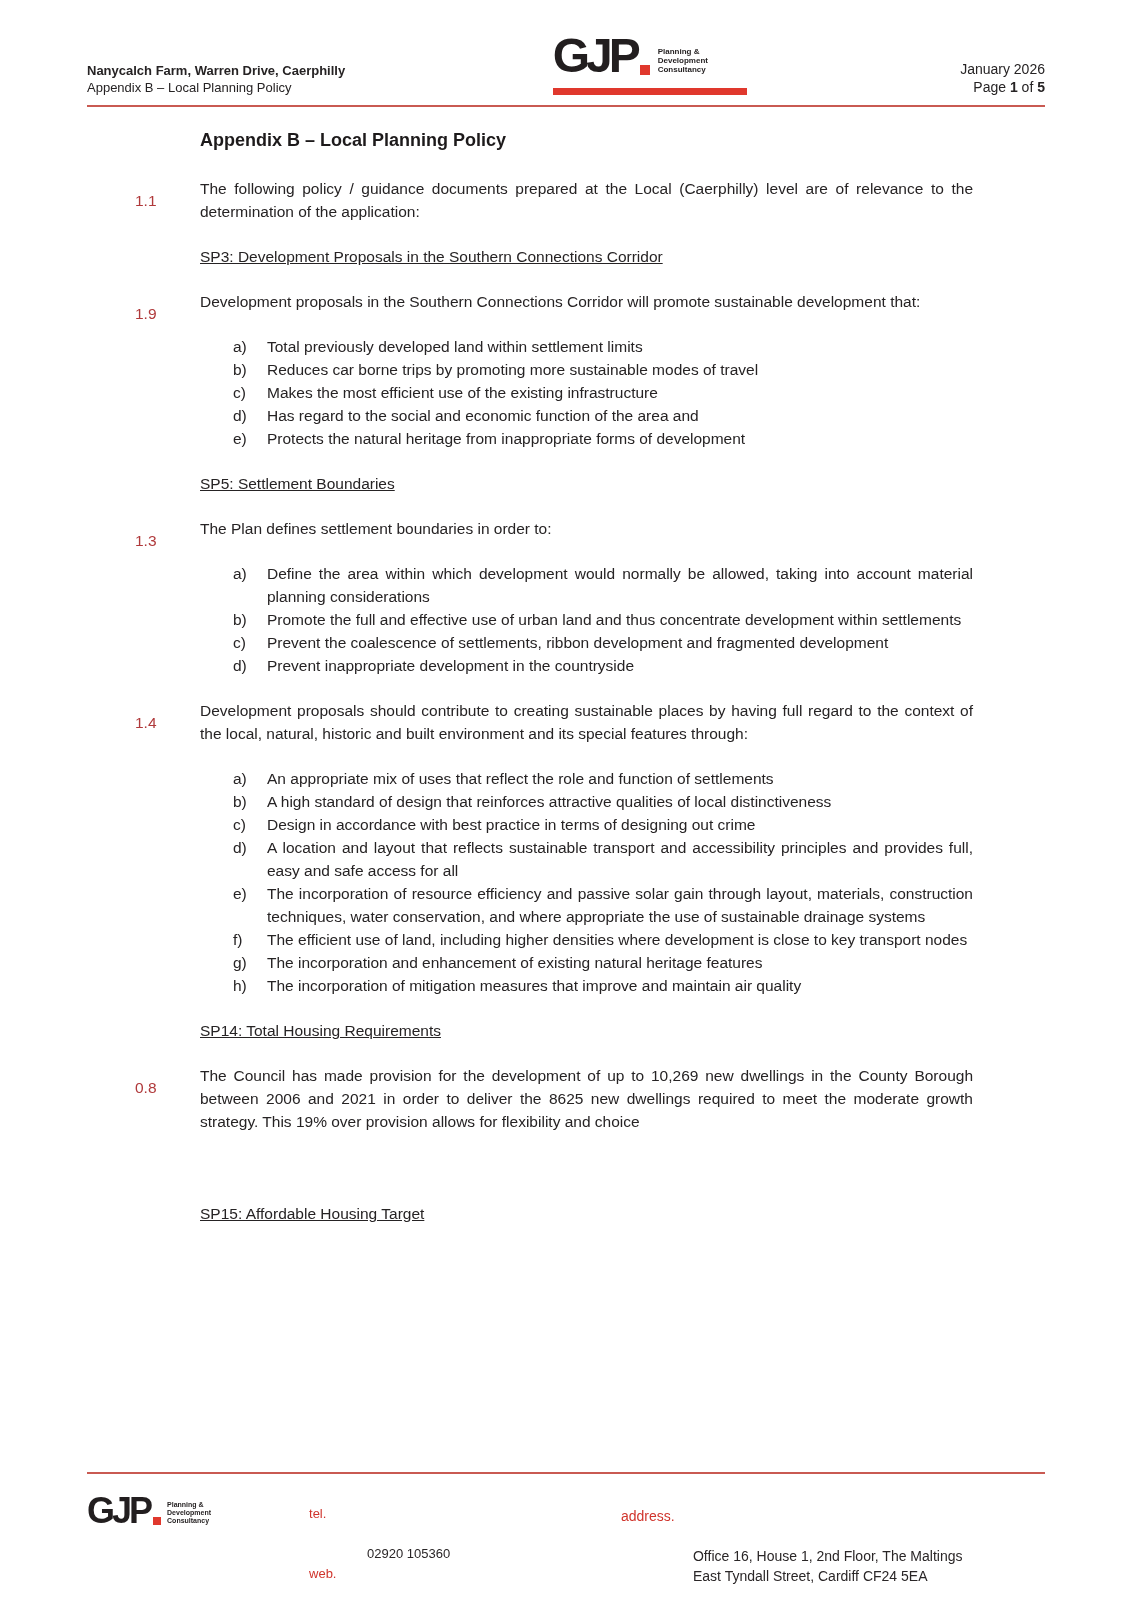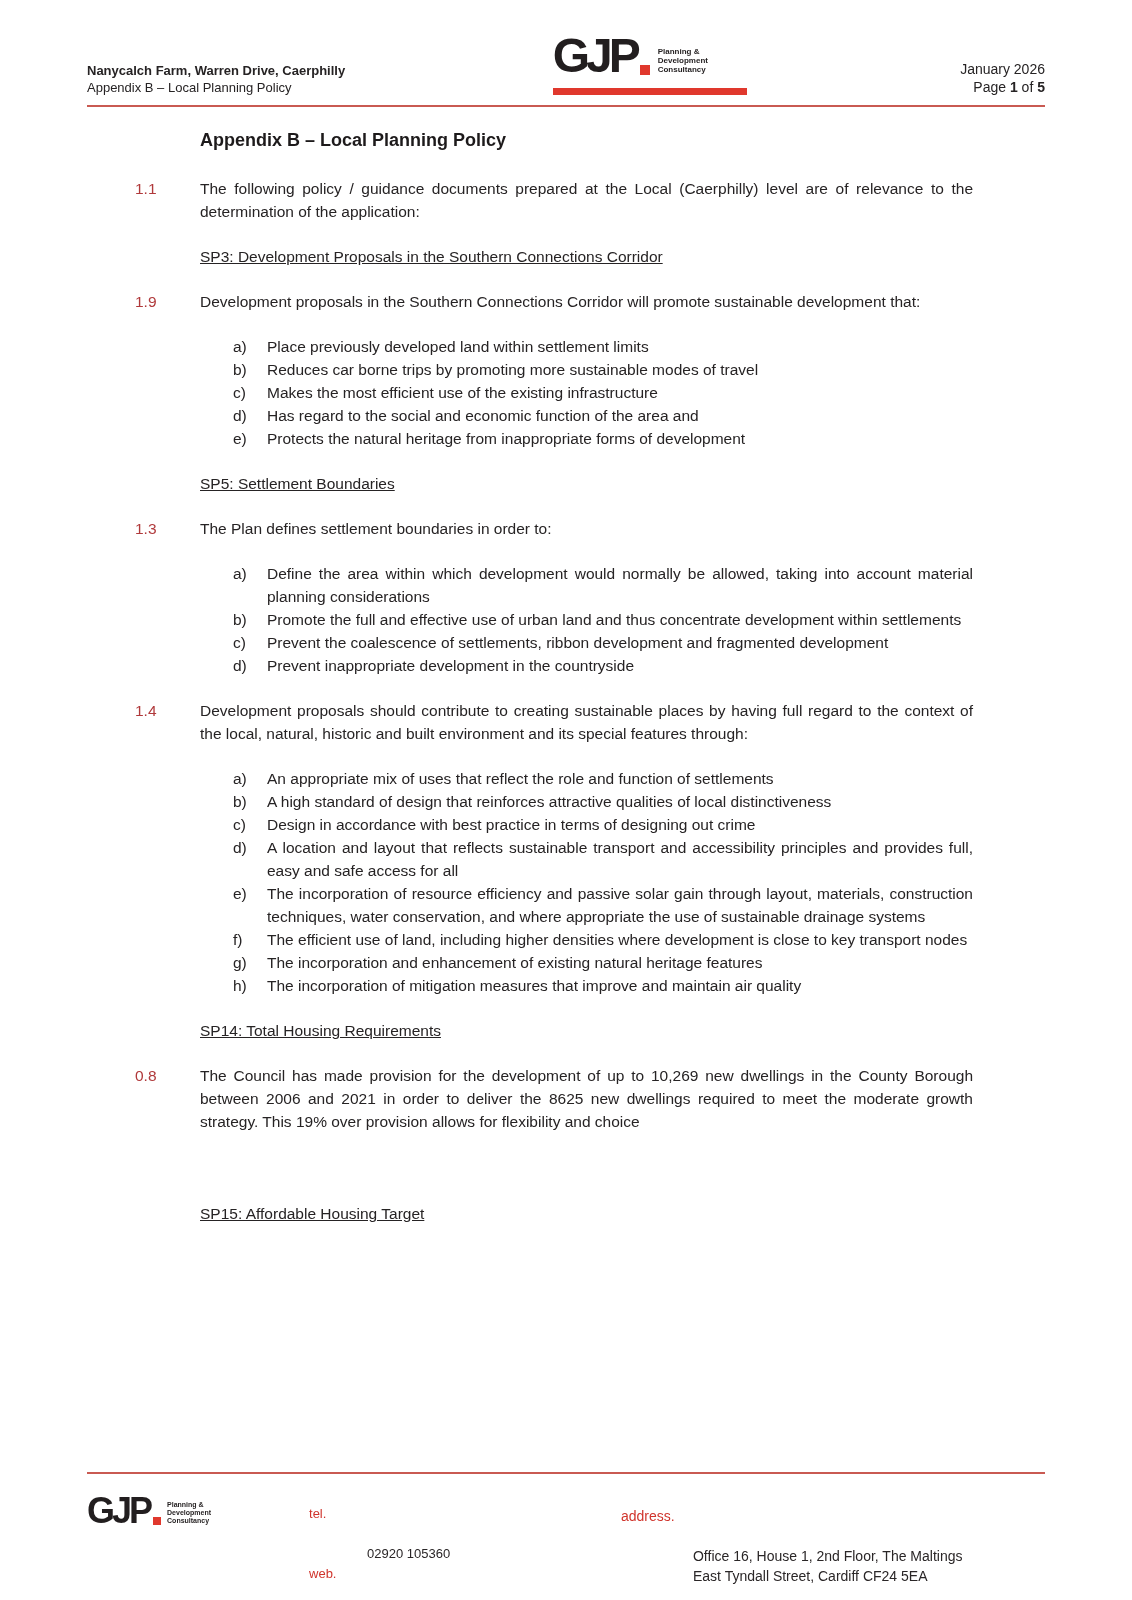--- a/index.html
+++ b/index.html
@@ -30,21 +30,21 @@
   .gjp-dot { display: inline-block; width: 10px; height: 10px; background: #E0382D; margin: 0 0 7px 3px; }
   .logo-tagline { margin: 0 0 8px 8px; font-size: 8px; font-weight: bold; line-height: 9px; color: #221E1F; }
   .logo-bar { width: 194px; height: 7px; background: #E0382D; margin-top: 6px; }
 
   .rule { height: 2px; background: #C95A52; margin: 9px 87px 0 87px; }
 
   
   .content { margin: 22px 159px 0 200px; font-size: 15.5px; line-height: 23px; }
   .doc-title { font-size: 18px; font-weight: bold; margin-bottom: 25px; color: #1d1a1b; }
   .para { position: relative; text-align: justify; margin-bottom: 22px; }
-  .para .num { position: absolute; left: -65px; top: 0; color: #B0393B; }
+  .para .num { position: absolute; left: -65px; top: 12px; color: #B0393B; }
   .sec-heading { text-decoration: underline; margin-bottom: 22px; }
   .alpha-list { margin: 0 0 22px 33px; }
   .alpha-item { display: flex; }
   .alpha-item .marker { flex: 0 0 34px; }
   .alpha-item .item-text { flex: 1; text-align: justify; }
   .mt-extra { margin-top: 69px; }
 
   
   .footer { position: absolute; left: 0; right: 0; bottom: 0; height: 128px; }
   .footer-rule { height: 2px; background: #C95A52; margin: 0 87px; }
@@ -98,21 +98,21 @@
     <div class="sec-heading">SP3: Development Proposals in the Southern Connections Corridor</div>
 
     <div class="para">
       <span class="num">1.9</span>
       <span class="ptext">Development proposals in the Southern Connections Corridor will promote sustainable development that:</span>
     </div>
 
     <div class="alpha-list">
       <div class="alpha-item">
           <span class="marker">a)</span>
-          <span class="item-text">Place previously developed land within settlement limits</span>
+          <span class="item-text">Total previously developed land within settlement limits</span>
         </div>
       <div class="alpha-item">
           <span class="marker">b)</span>
           <span class="item-text">Reduces car borne trips by promoting more sustainable modes of travel</span>
         </div>
       <div class="alpha-item">
           <span class="marker">c)</span>
           <span class="item-text">Makes the most efficient use of the existing infrastructure</span>
         </div>
       <div class="alpha-item">

